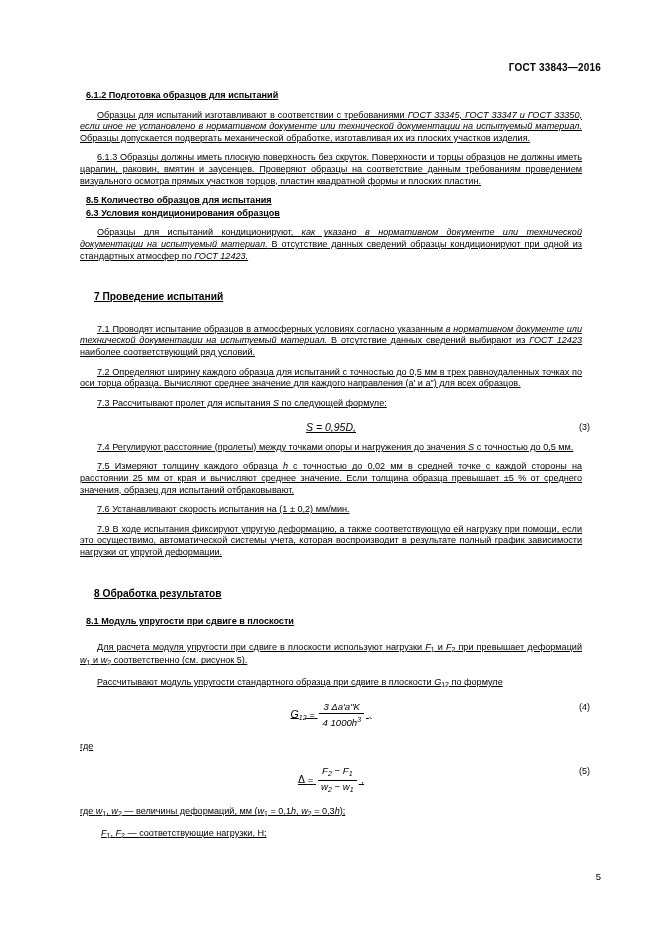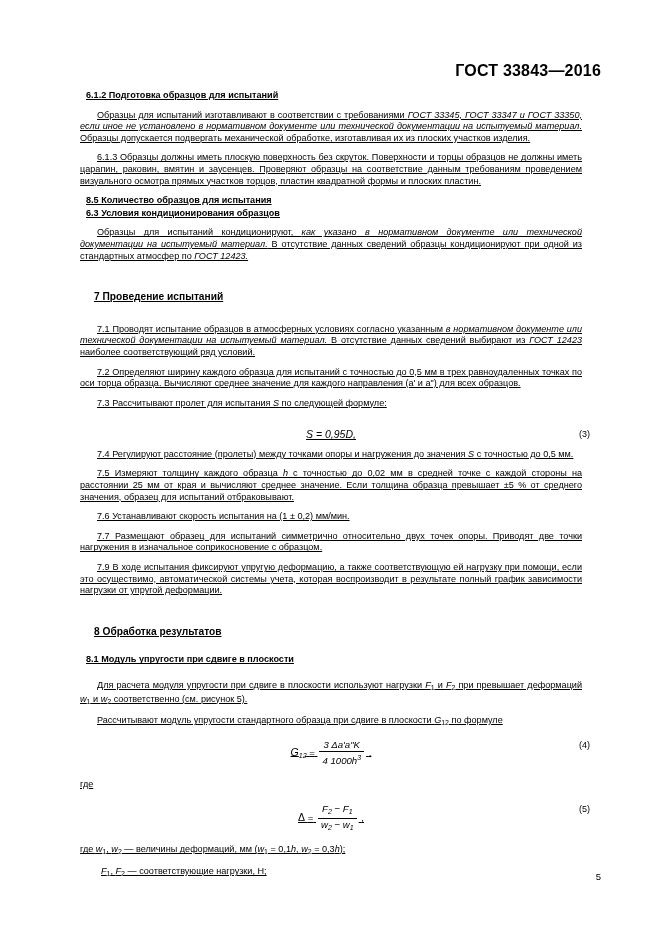--- a/index.html
+++ b/index.html
@@ -19,21 +19,21 @@
     position: absolute;
     left: 0; top: 0;
     width: 661px;
     height: 936px;
     background: #fff;
   }
   .header {
     position: absolute;
     top: 62px;
     right: 60px;
-    font-size: 16px;
+    font-size: 10px;
     font-weight: bold;
     letter-spacing: 0.2px;
   }
   .content {
     position: absolute;
     left: 72px;
     top: 90px;
     width: 518px;
     font-size: 9.1px;
     line-height: 11.6px;
@@ -60,21 +60,21 @@
     font-weight: bold;
     font-size: 10.2px;
     margin: 8px;
     padding-left: 14px;
   }
   .gap-s { height: 5px; }
   .gap-m { height: 9px; }
   .gap-l { height: 13px; }
   .formula-row {
     position: relative;
-    margin: 20px 0 7px 0;
+    margin: 13px 0 7px 0;
     text-align: center;
     font-style: italic;
     font-size: 9.6px;
   }
   .formula-num {
     position: absolute;
     right: 0;
     top: 0;
     font-style: normal;
     font-size: 9px;
@@ -142,21 +142,20 @@
       <span class="formula-big">S = 0,95D,</span>
       <span class="formula-num">(3)</span>
     </div>
 
 
     <p class="body"><span>7.4  Регулируют расстояние (пролеты) между точками опоры и нагружения до значения </span><span class="it">S</span><span> с точностью до 0,5 мм.</span></p>
 
     <p class="body"><span>7.5  Измеряют толщину каждого образца </span><span class="it">h</span><span> с точностью до 0,02 мм в средней точке с каждой стороны на расстоянии 25 мм от края и вычисляют среднее значение. Если толщина образца превышает ±5 % от среднего значения, образец для испытаний отбраковывают.</span></p>
 
     <p class="body">7.6  Устанавливают скорость испытания на (1 ± 0,2) мм/мин.</p>
-    <p class="body">7.7  Размещают образец для испытаний симметрично относительно двух точек опоры. Приводят две точки нагружения в изначальное соприкосновение с образцом.</p>
 
 
     <p class="body">7.9  В ходе испытания фиксируют упругую деформацию, а также соответствующую ей нагрузку при помощи, если это осуществимо, автоматической системы учета, которая воспроизводит в результате полный график зависимости нагрузки от упругой деформации.</p>
 
     <div class="gap-l"></div>
     <div class="sec-head">8  Обработка результатов</div>
     <div class="gap-m"></div>
     <div class="clause-head sub">8.1  Модуль упругости при сдвиге в плоскости</div>
     <div class="gap-s"></div>
 

